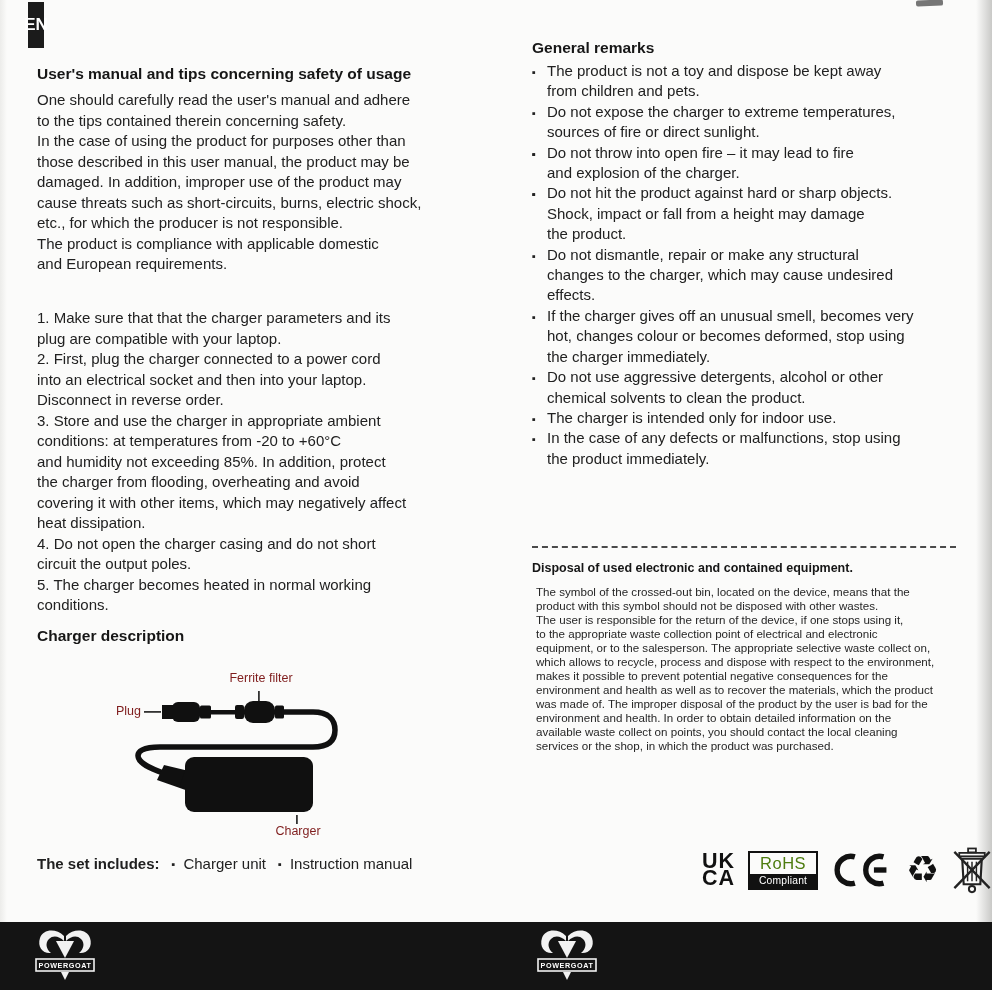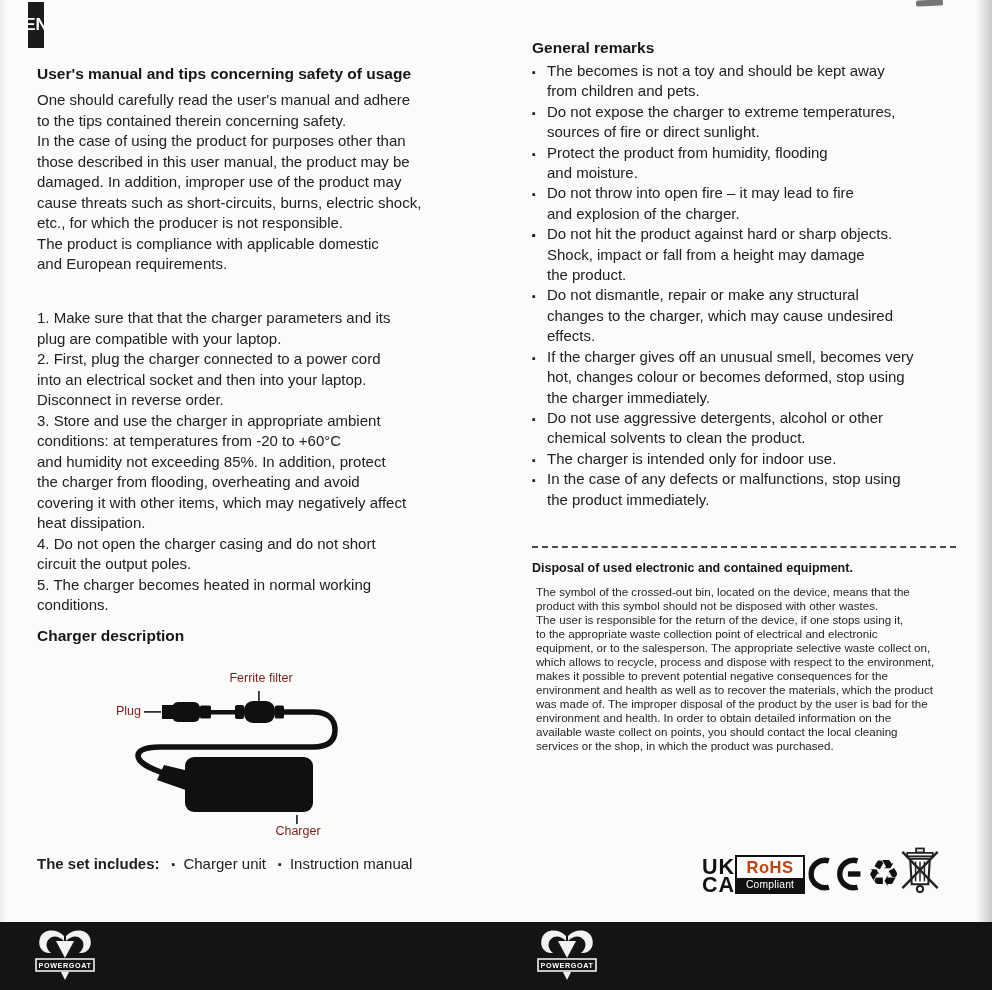--- a/index.html
+++ b/index.html
@@ -37,24 +37,24 @@
   .diagram svg{position:absolute;left:0;top:0;}
   .dlabel{position:absolute;font-size:12.5px;color:#7f1d1d;}
   .lbl-ferrite{left:170px;top:11px;width:122px;text-align:center;}
   .lbl-plug{left:56px;top:44px;width:55px;text-align:right;}
   .lbl-charger{left:228px;top:164px;width:80px;text-align:center;}
   
   .set-line{position:absolute;left:37px;top:855px;display:flex;align-items:baseline;font-size:15px;}
   .set-line .lbl{font-weight:700;}
   .set-line .bullet{font-size:11px;margin:0 8px 0 12px;position:relative;top:-1px;}
   
-  .certs{position:absolute;left:702px;top:846px;height:48px;display:flex;align-items:flex-end;}
+  .certs{position:absolute;left:702px;top:846px;height:48px;display:flex;align-items:center;gap:13px;}
   .ukca{font-weight:700;font-size:21.5px;line-height:17.5px;letter-spacing:1px;color:#111;text-align:left;}
   .rohs{width:66px;border:2.5px solid #111;text-align:center;background:#fbfbfa;}
-  .rohs .t{font-weight:700;font-size:16.5px;line-height:21px;color:#c2410c;letter-spacing:.5px;}
+  .rohs .t{font-weight:400;font-size:16.5px;line-height:21px;color:#4d7c0f;letter-spacing:.5px;}
   .rohs .s{background:#111;color:#fff;font-size:10.3px;line-height:14px;letter-spacing:.2px;}
   .recycle{font-size:37px;line-height:40px;color:#111;}
   
   .footer{position:absolute;left:0;top:922px;width:992px;height:68px;background:#141414;}
   .goat{position:absolute;top:4px;}
   .goat.g1{left:33px;}
   .goat.g2{left:535px;}
 </style>
 </head>
 <body>
@@ -140,26 +140,25 @@
     <span class="lbl">The set includes:</span>
     <span class="bullet">▪</span>
     <span>Charger unit</span>
     <span class="bullet">▪</span>
     <span>Instruction manual</span>
   </div>
 
   <h2 class="colR h-sec" style="top:38px;">General remarks</h2>
 
   <ul class="colR remarks" style="top:61px;">
-    <li><span class="bullet">▪</span><span class="txt">The becomes is not a toy and should be kept away
+    <li><span class="bullet">▪</span><span class="txt">The product is not a toy and dispose be kept away
 from children and pets.</span></li>
     <li><span class="bullet">▪</span><span class="txt">Do not expose the charger to extreme temperatures,
 sources of fire or direct sunlight.</span></li>
-    <li><span class="bullet">▪</span><span class="txt">Protect the product from humidity, flooding
-and moisture.</span></li>
+    <li><span class="bullet">▪</span></li>
     <li><span class="bullet">▪</span><span class="txt">Do not throw into open fire – it may lead to fire
 and explosion of the charger.</span></li>
     <li><span class="bullet">▪</span></li>
     <li><span class="bullet">▪</span><span class="txt">Do not hit the product against hard or sharp objects.
 Shock, impact or fall from a height may damage
 the product.</span></li>
     <li><span class="bullet">▪</span><span class="txt">Do not dismantle, repair or make any structural
 changes to the charger, which may cause undesired
 effects.</span></li>
     <li><span class="bullet">▪</span><span class="txt">If the charger gives off an unusual smell, becomes very

